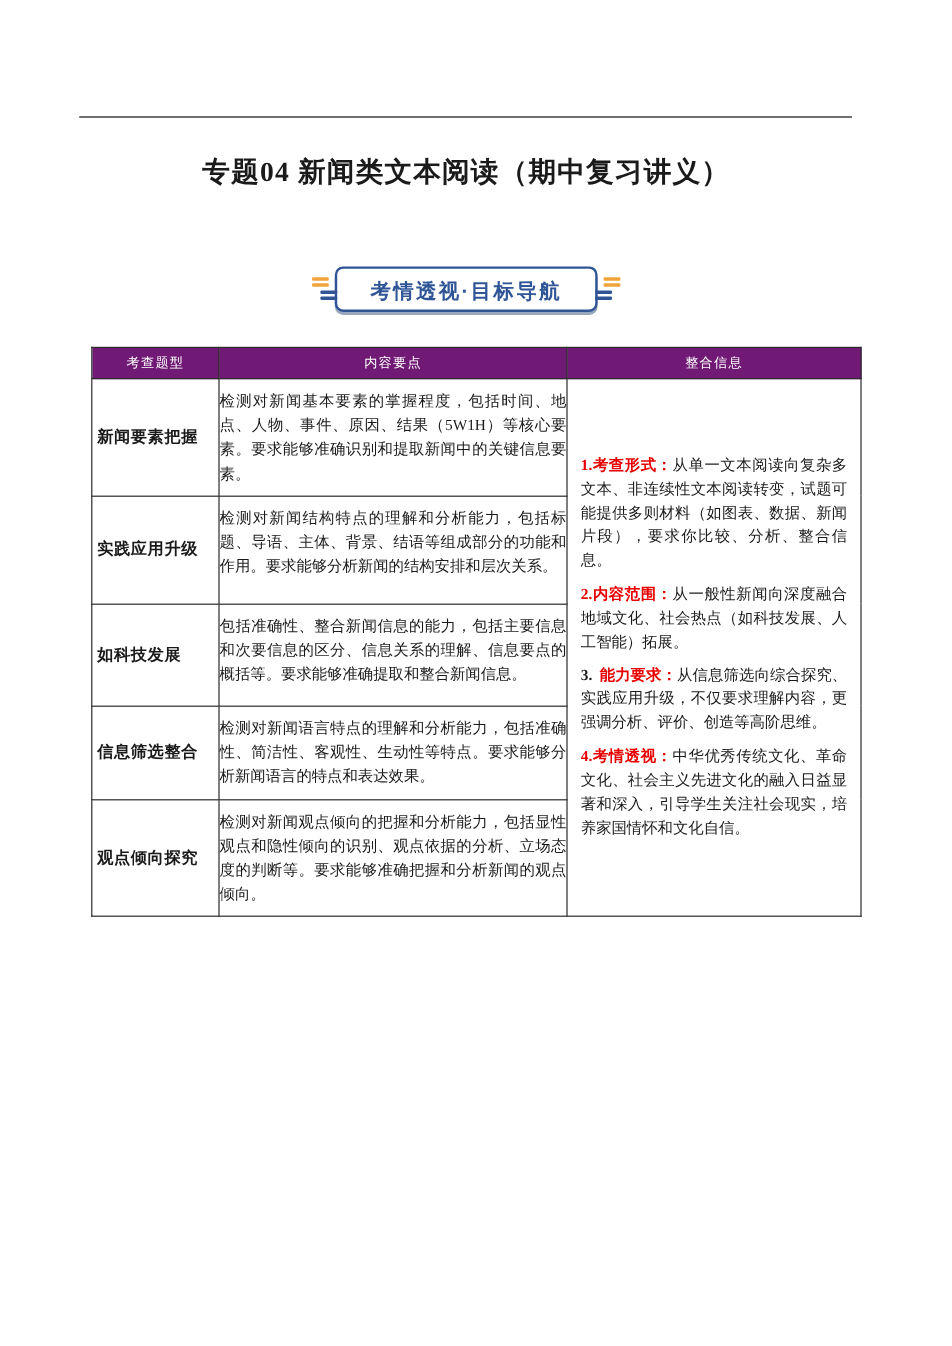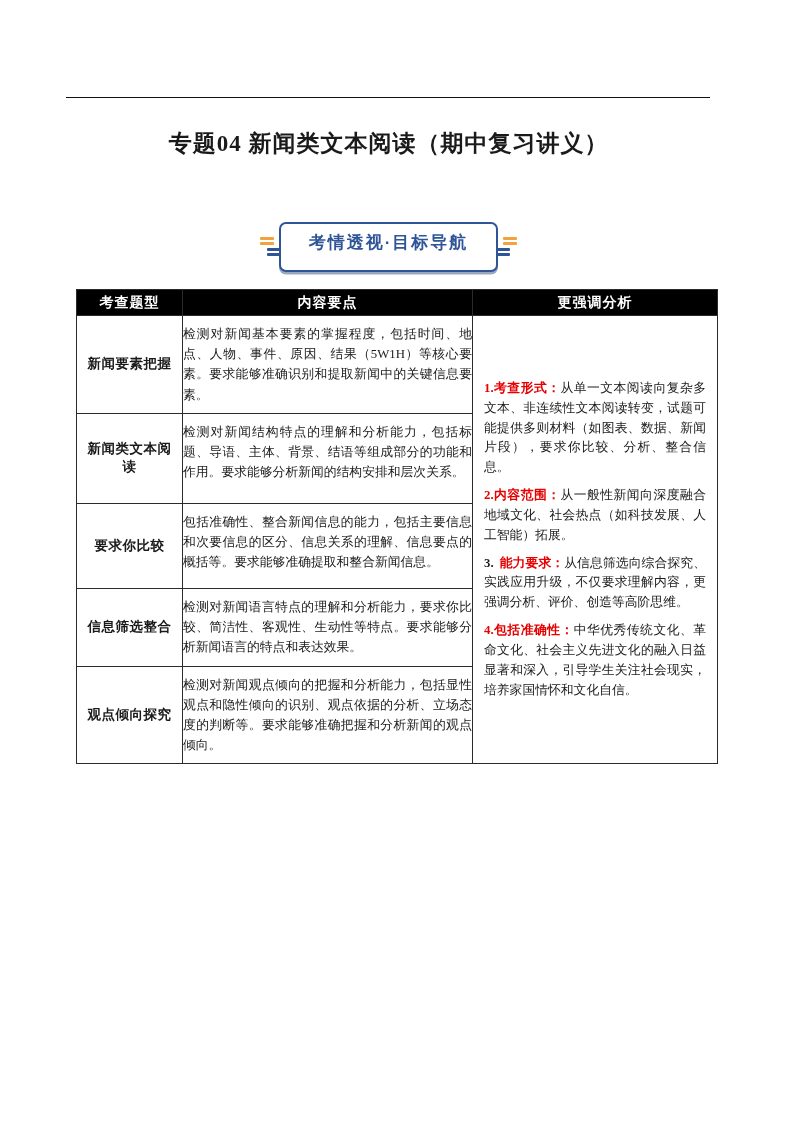--- a/index.html
+++ b/index.html
@@ -46,21 +46,21 @@
   .deco-right { margin-left: -5px; transform: scaleX(-1); }
   .deco .b1 { top: 2px;  left: 0; }
   .deco .b2 { top: 7px;  left: 0; }
   .deco .b3 { top: 13px; left: 7px; }
   .deco .b4 { top: 18px; left: 7px; }
 
   .banner-box {
     border: 2px solid #2F5597;
     border-radius: 7px;
     background: #ffffff;
-    padding: 7px 28px 16px 28px;
+    padding: 7px 28px 4px 28px;
     box-shadow: 0 2.5px 0 rgba(31, 62, 110, 0.45);
   }
   .banner-label {
     color: #2F5597;
     font-size: 17px;
     font-weight: bold;
     letter-spacing: 2px;
     font-family: "Liberation Sans", sans-serif;
   }
 
@@ -71,31 +71,31 @@
     width: 641px;
     border-collapse: collapse;
     table-layout: fixed;
     font-size: 12.8px;
   }
   .exam-table col.c1 { width: 106px; }
   .exam-table col.c2 { width: 290px; }
   .exam-table col.c3 { width: 245px; }
   .exam-table th, .exam-table td { border: 1px solid #2b2b2b; }
   .exam-table th {
-    background: #000000;
+    background: #701a75;
     color: #ffffff;
-    font-size: 14px;
-    font-weight: bold;
+    font-size: 11px;
+    font-weight: normal;
     height: 26px;
     padding: 3px 4px;
     letter-spacing: 1px;
   }
   td.type-cell {
     font-weight: bold;
-    text-align: center;
+    text-align: left;
     vertical-align: middle;
     font-size: 13.5px;
     letter-spacing: 0.5px;
     padding: 4px;
   }
   td.content-cell {
     padding: 8px 0;
     line-height: 1.58;
     text-align: justify;
     vertical-align: top;
@@ -145,45 +145,45 @@
   <table class="exam-table">
     <colgroup>
         <col class="c1">
         <col class="c2">
         <col class="c3">
       </colgroup>
     <thead>
       <tr>
         <th>考查题型</th>
         <th>内容要点</th>
-        <th>更强调分析</th>
+        <th>整合信息</th>
       </tr>
     </thead>
     <tbody>
       <tr class="r1">
         <td class="type-cell">新闻要素把握</td>
         <td class="content-cell">检测对新闻基本要素的掌握程度，包括时间、地点、人物、事件、原因、结果（5W1H）等核心要素。要求能够准确识别和提取新闻中的关键信息要素。</td>
         <td class="trends-cell" rowspan="5">
           <p class="trend"><span class="red">1.</span><span class="red">考查形式：</span><span>从单一文本阅读向复杂多文本、非连续性文本阅读转变，试题可能提供多则材料（如图表、数据、新闻片段），要求你比较、分析、整合信息。</span></p>
           <p class="trend"><span class="red">2.</span><span class="red">内容范围：</span><span>从一般性新闻向深度融合地域文化、社会热点（如科技发展、人工智能）拓展。</span></p>
           <p class="trend"><span class="num-black">3.</span><span class="red">能力要求：</span><span>从信息筛选向综合探究、实践应用升级，不仅要求理解内容，更强调分析、评价、创造等高阶思维。</span></p>
-          <p class="trend"><span class="red">4.</span><span class="red">包括准确性：</span><span>中华优秀传统文化、革命文化、社会主义先进文化的融入日益显著和深入，引导学生关注社会现实，培养家国情怀和文化自信。</span></p>
+          <p class="trend"><span class="red">4.</span><span class="red">考情透视：</span><span>中华优秀传统文化、革命文化、社会主义先进文化的融入日益显著和深入，引导学生关注社会现实，培养家国情怀和文化自信。</span></p>
         </td>
       </tr>
       <tr class="r2">
-        <td class="type-cell">新闻类文本阅读</td>
+        <td class="type-cell">实践应用升级</td>
         <td class="content-cell">检测对新闻结构特点的理解和分析能力，包括标题、导语、主体、背景、结语等组成部分的功能和作用。要求能够分析新闻的结构安排和层次关系。</td>
       </tr>
       <tr class="r3">
-        <td class="type-cell">要求你比较</td>
+        <td class="type-cell">如科技发展</td>
         <td class="content-cell">包括准确性、整合新闻信息的能力，包括主要信息和次要信息的区分、信息关系的理解、信息要点的概括等。要求能够准确提取和整合新闻信息。</td>
       </tr>
       <tr class="r4">
         <td class="type-cell">信息筛选整合</td>
-        <td class="content-cell">检测对新闻语言特点的理解和分析能力，要求你比较、简洁性、客观性、生动性等特点。要求能够分析新闻语言的特点和表达效果。</td>
+        <td class="content-cell">检测对新闻语言特点的理解和分析能力，包括准确性、简洁性、客观性、生动性等特点。要求能够分析新闻语言的特点和表达效果。</td>
       </tr>
       <tr class="r5">
         <td class="type-cell">观点倾向探究</td>
         <td class="content-cell">检测对新闻观点倾向的把握和分析能力，包括显性观点和隐性倾向的识别、观点依据的分析、立场态度的判断等。要求能够准确把握和分析新闻的观点倾向。</td>
       </tr>
     </tbody>
   </table>
 
 </div>
 

